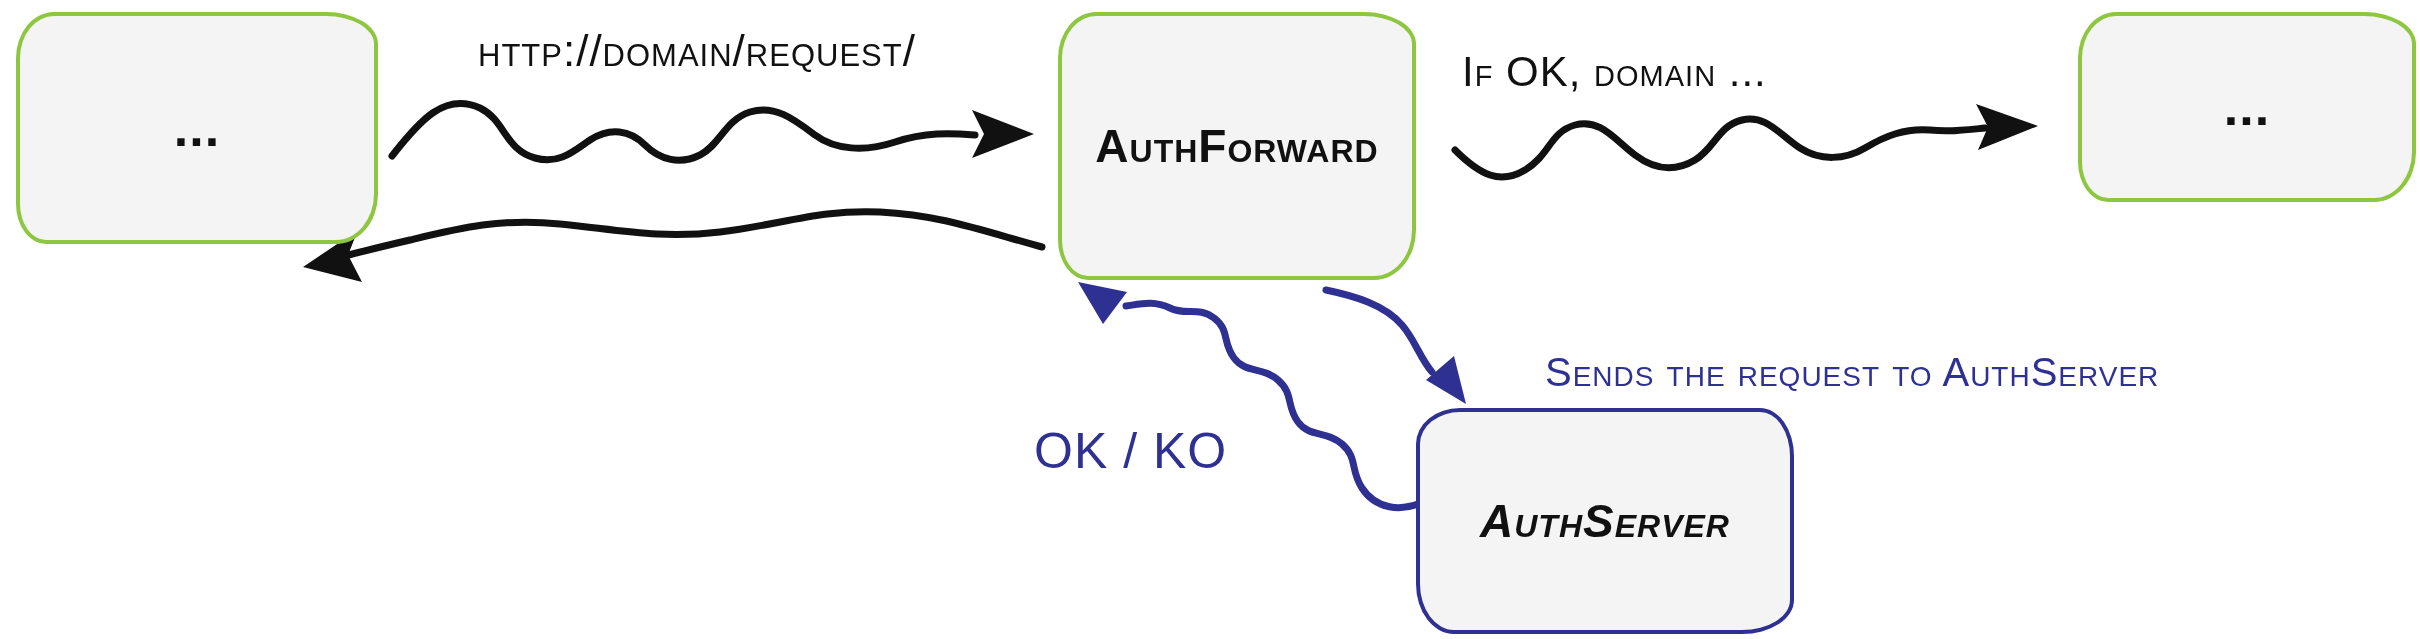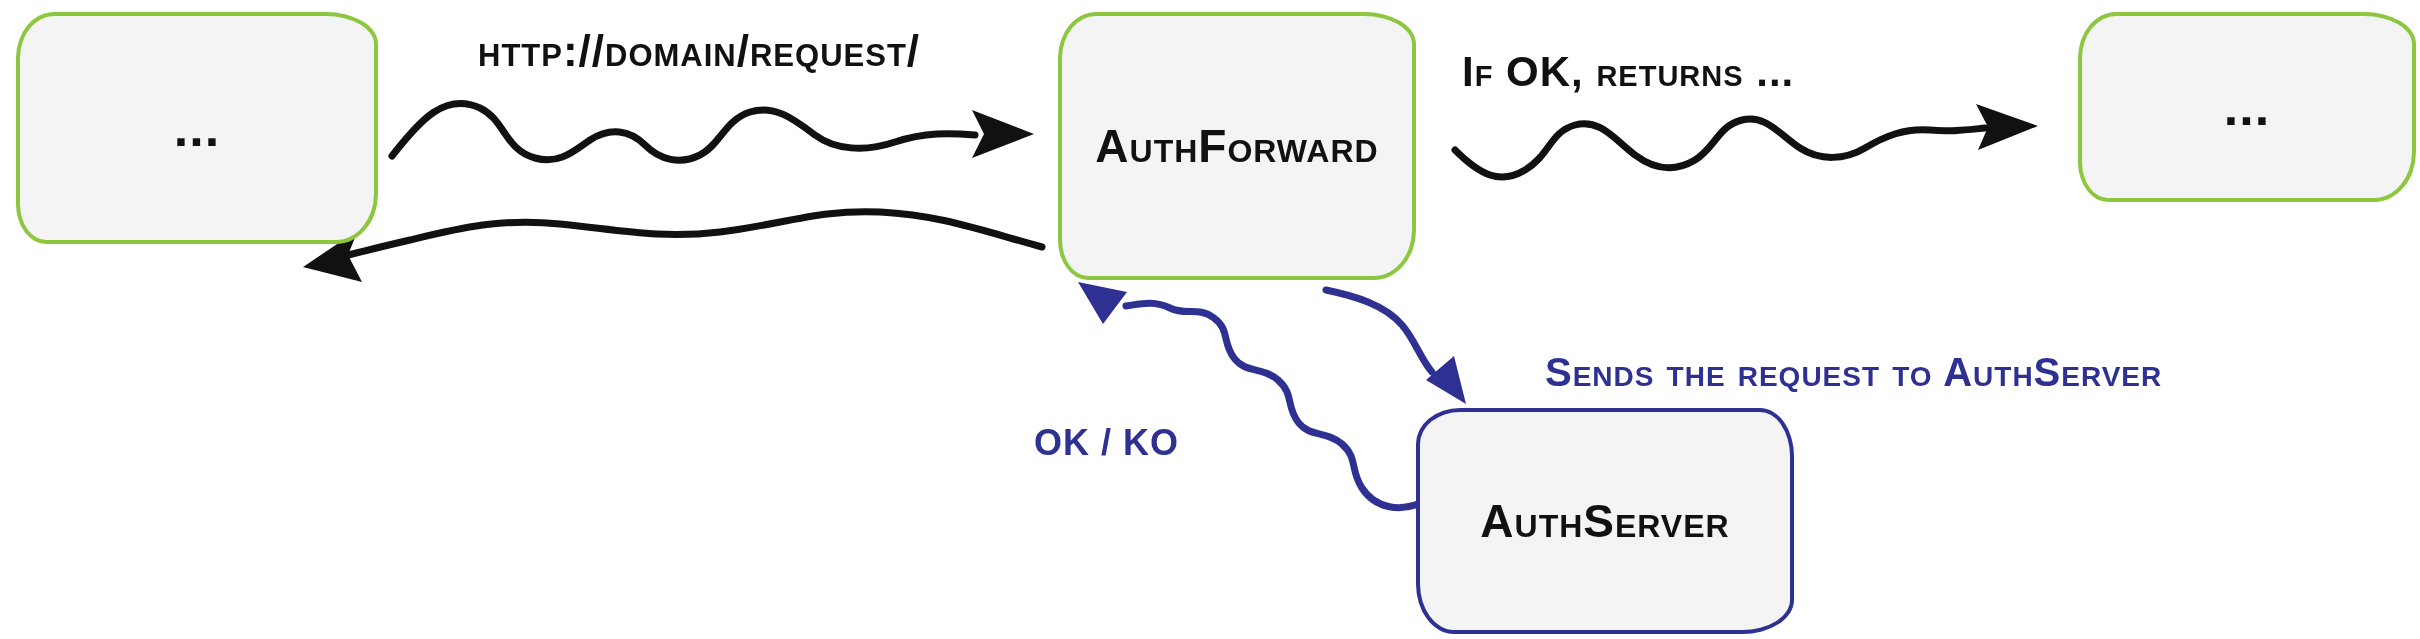--- a/index.html
+++ b/index.html
@@ -44,35 +44,35 @@
     border: 4px solid var(--green);
     border-radius: 38px 52px 42px 30px / 46px 32px 50px 40px;
   }
   .node.blue {
     border: 4px solid var(--blue);
     border-radius: 44px 34px 52px 38px / 36px 48px 34px 50px;
   }
   .node-client-left   { left: 16px;   top: 12px;  width: 362px; height: 232px; font-size: 52px; }
   .node-auth-forward  { left: 1058px; top: 12px;  width: 358px; height: 268px; font-size: 46px; text-align: right; }
   .node-client-right  { left: 2078px; top: 12px;  width: 338px; height: 190px; font-size: 52px; }
-  .node-auth-server   { left: 1416px; top: 408px; width: 378px; height: 226px; font-size: 46px; }
+  .node-auth-server   { left: 1416px; top: 408px; width: 378px; height: 226px; font-size: 46px; font-style: italic; }
   .edge-label {
     position: absolute;
     font-variant: small-caps;
-    font-weight: 700;
+    font-weight: 400;
     color: var(--ink);
     white-space: nowrap;
     letter-spacing: 1px;
   }
   .edge-label.blue { color: var(--blue); }
   .label-request  { left: 478px;  top: 26px;  font-size: 44px; }
   .label-ok       { left: 1462px; top: 48px;  font-size: 42px; }
   .label-ko       { left: 440px;  top: 290px; font-size: 42px; }
   .label-send     { left: 1500px; top: 350px; font-size: 40px; margin-left: 45px; }
-  .label-okko     { left: 1034px; top: 422px; font-size: 36px; }
+  .label-okko     { left: 1034px; top: 422px; font-size: 50px; }
 </style>
 </head>
 <body>
 
 <div class="canvas">
 
   <svg class="arrow-layer" viewBox="0 0 2420 639" aria-hidden="true">
 
     <g>
       <path class="black" d="M 392 156
@@ -143,17 +143,17 @@
 
   <div class="node green node-client-right">
     <span>...</span>
   </div>
 
   <div class="node blue node-auth-server">
     <span>AuthServer</span>
   </div>
 
   <div class="edge-label label-request">http://domain/request/</div>
-  <div class="edge-label label-ok">If OK, returns ...</div>
+  <div class="edge-label label-ok">If OK, domain ...</div>
   <div class="edge-label blue label-send">Sends the request to AuthServer</div>
   <div class="edge-label blue label-okko">OK / KO</div>
 
 </div>
 
 </body></html>

